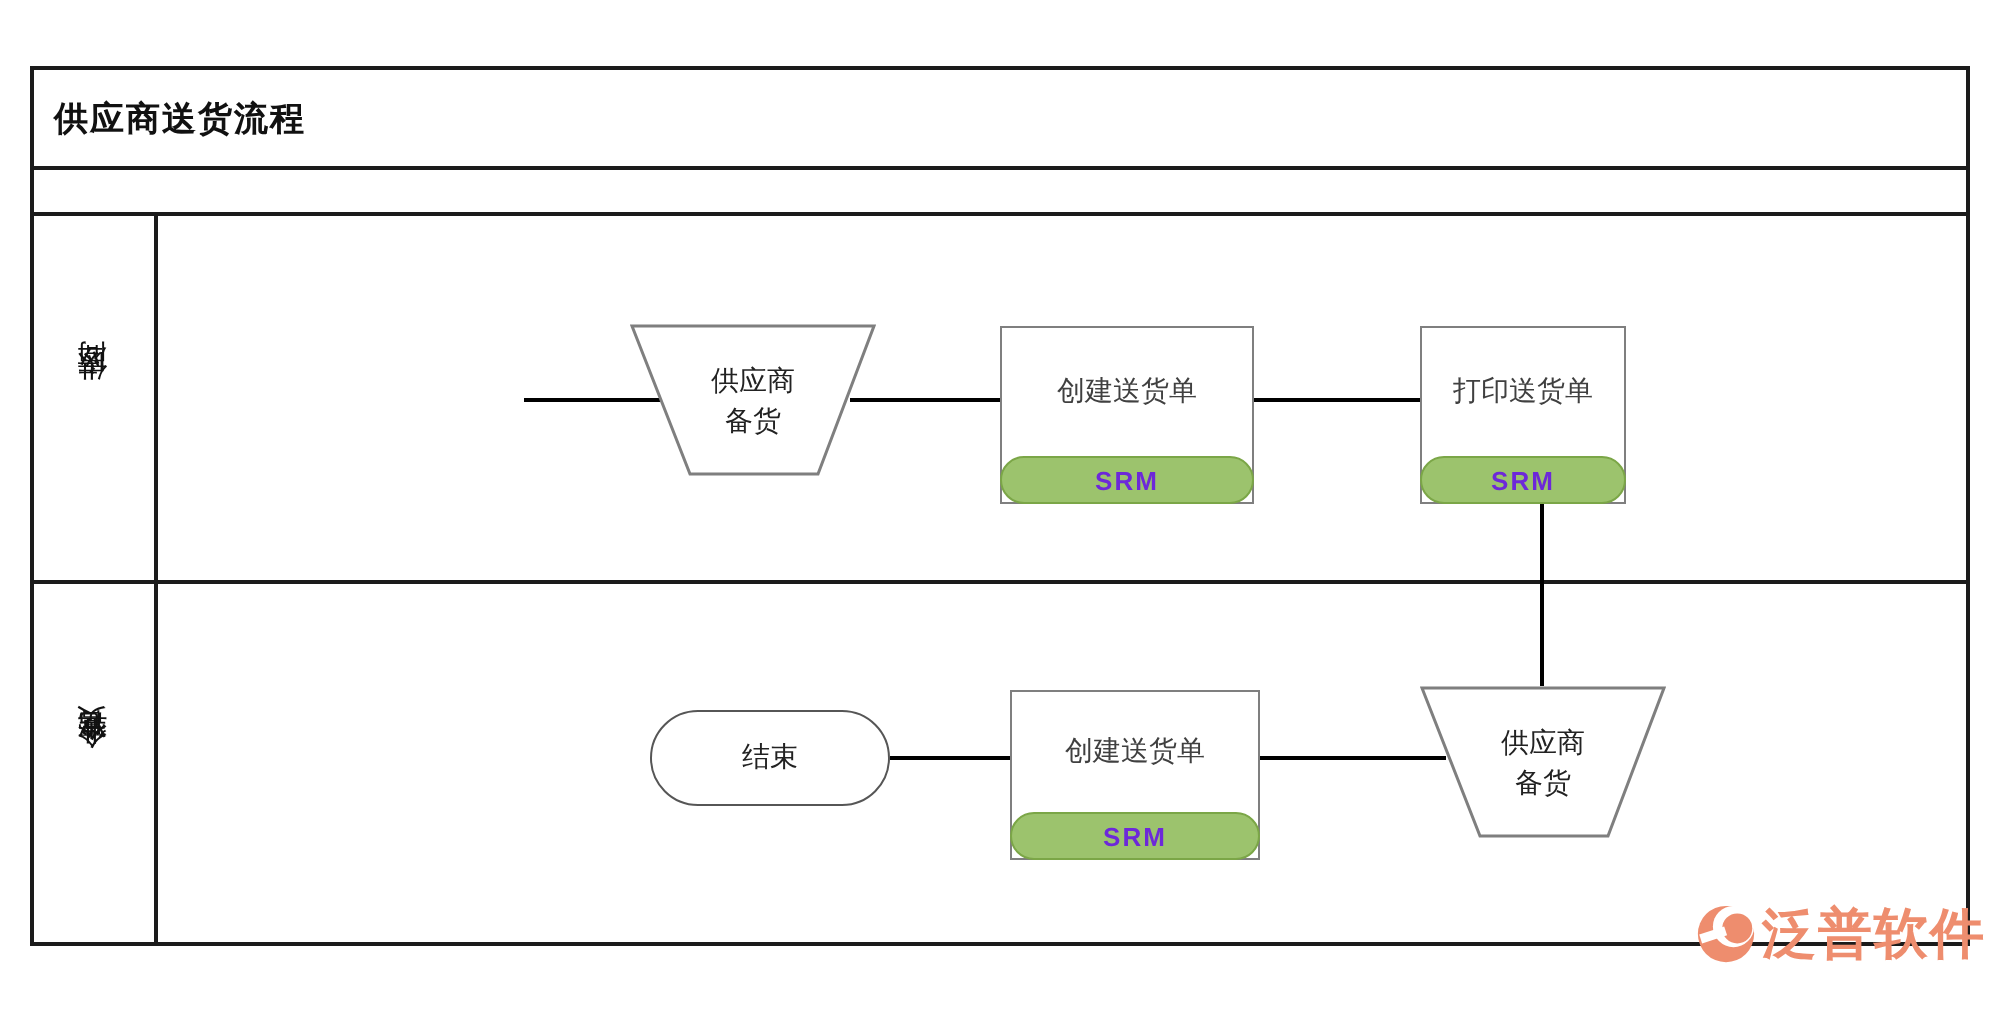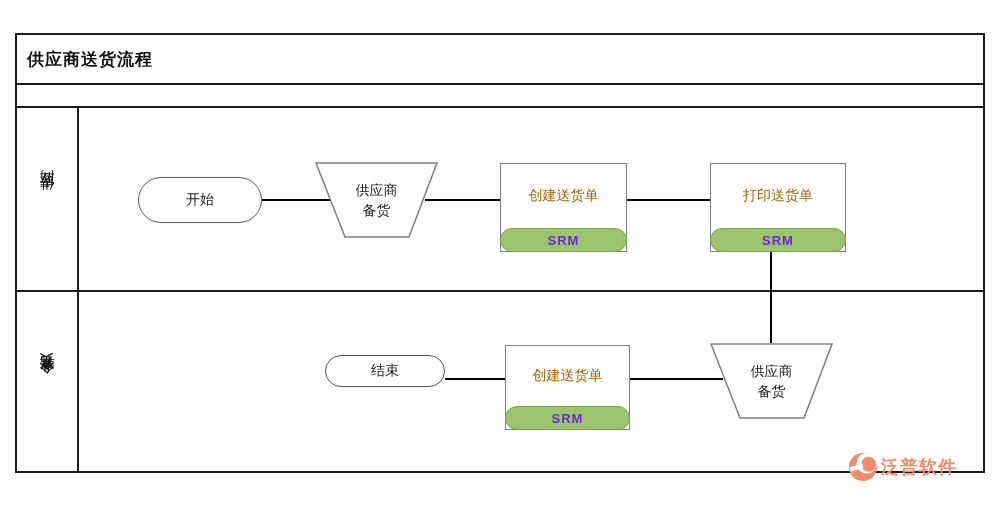--- a/index.html
+++ b/index.html
@@ -27,37 +27,37 @@
   .lane-body{flex:1;}
 
   
   .diagram{position:absolute;left:0;top:0;width:1000px;height:506px;pointer-events:none;}
   .diagram>*{pointer-events:auto;}
 
   .stadium{position:absolute;background:#fff;border:1.5px solid #565656;border-radius:24px;
            display:flex;align-items:center;justify-content:center;font-size:14px;color:#222;}
   .proc{position:absolute;background:#fff;border:1.5px solid #7f7f7f;}
   .proc .proc-label{position:absolute;left:0;right:0;top:0;bottom:24px;
-        display:flex;align-items:center;justify-content:center;font-size:14px;color:#a16207;}
+        display:flex;align-items:center;justify-content:center;font-size:14px;color:#404040;}
   .pill{position:absolute;left:-1px;right:-1px;bottom:-1px;height:24px;border-radius:12px;
         background:var(--badge_green);border:1.5px solid var(--badge_border);
         display:flex;align-items:center;justify-content:center;
         color:#6d28d9;font-size:13px;font-weight:700;letter-spacing:1px;}
   .trap{position:absolute;}
   .trap svg{position:absolute;left:0;top:0;}
   .trap .trap-label{position:absolute;left:0;right:0;top:0;bottom:0;display:flex;align-items:center;
         justify-content:center;text-align:center;font-size:14px;color:#222;
         white-space:pre-line;line-height:1.45;}
   .hline{position:absolute;height:2px;background:#000;}
   .vline{position:absolute;width:2px;background:#000;}
 
   
   .watermark{position:absolute;left:848px;top:452px;width:145px;}
   .wm-row{display:flex;align-items:center;gap:3px;}
-  .wm-brand{font-size:18px;font-weight:700;color:var(--watermark);letter-spacing:1px;line-height:1;}
+  .wm-brand{font-size:27px;font-weight:700;color:var(--watermark);letter-spacing:1px;line-height:1;}
   .wm-url{font-size:13px;font-weight:700;color:var(--watermark_url);margin-top:1px;padding-left:8px;letter-spacing:0.5px;}
 </style>
 </head>
 <body>
 
 <div class="canvas">
 
   <div class="frame">
     <div class="title-row">
       <span>供应商送货流程</span>
@@ -81,47 +81,44 @@
 
   <div class="diagram">
 
     <div class="hline" style="left:262px;top:199px;width:68px;"></div>
     <div class="hline" style="left:425px;top:199px;width:75px;"></div>
     <div class="hline" style="left:627px;top:199px;width:83px;"></div>
     <div class="vline" style="left:770px;top:252px;height:91px;"></div>
     <div class="hline" style="left:630px;top:378px;width:93px;"></div>
     <div class="hline" style="left:445px;top:378px;width:60px;"></div>
 
-    <div class="stadium" style="left:138px;top:177px;width:124px;height:46px;">
-      <span>开始</span>
-    </div>
 
     <div class="trap" style="left:315px;top:162px;width:123px;height:76px;">
       <svg width="123" height="76" viewBox="0 0 123 76">
         <polygon points="1,1 122,1 94,75 30,75" fill="#ffffff" stroke="#7f7f7f" stroke-width="1.5"></polygon>
       </svg>
       <div class="trap-label">供应商
 备货</div>
     </div>
 
     <div class="proc" style="left:500px;top:163px;width:127px;height:89px;">
       <div class="proc-label">创建送货单</div>
       <div class="pill">
         <span>SRM</span>
       </div>
     </div>
 
-    <div class="proc" style="left:710px;top:163px;width:136px;height:89px;">
+    <div class="proc" style="left:710px;top:163px;width:103px;height:89px;">
       <div class="proc-label">打印送货单</div>
       <div class="pill">
         <span>SRM</span>
       </div>
     </div>
 
-    <div class="stadium" style="left:325px;top:355px;width:120px;height:32px;">
+    <div class="stadium" style="left:325px;top:355px;width:120px;height:48px;">
       <span>结束</span>
     </div>
 
     <div class="proc" style="left:505px;top:345px;width:125px;height:85px;">
       <div class="proc-label">创建送货单</div>
       <div class="pill">
         <span>SRM</span>
       </div>
     </div>
 

